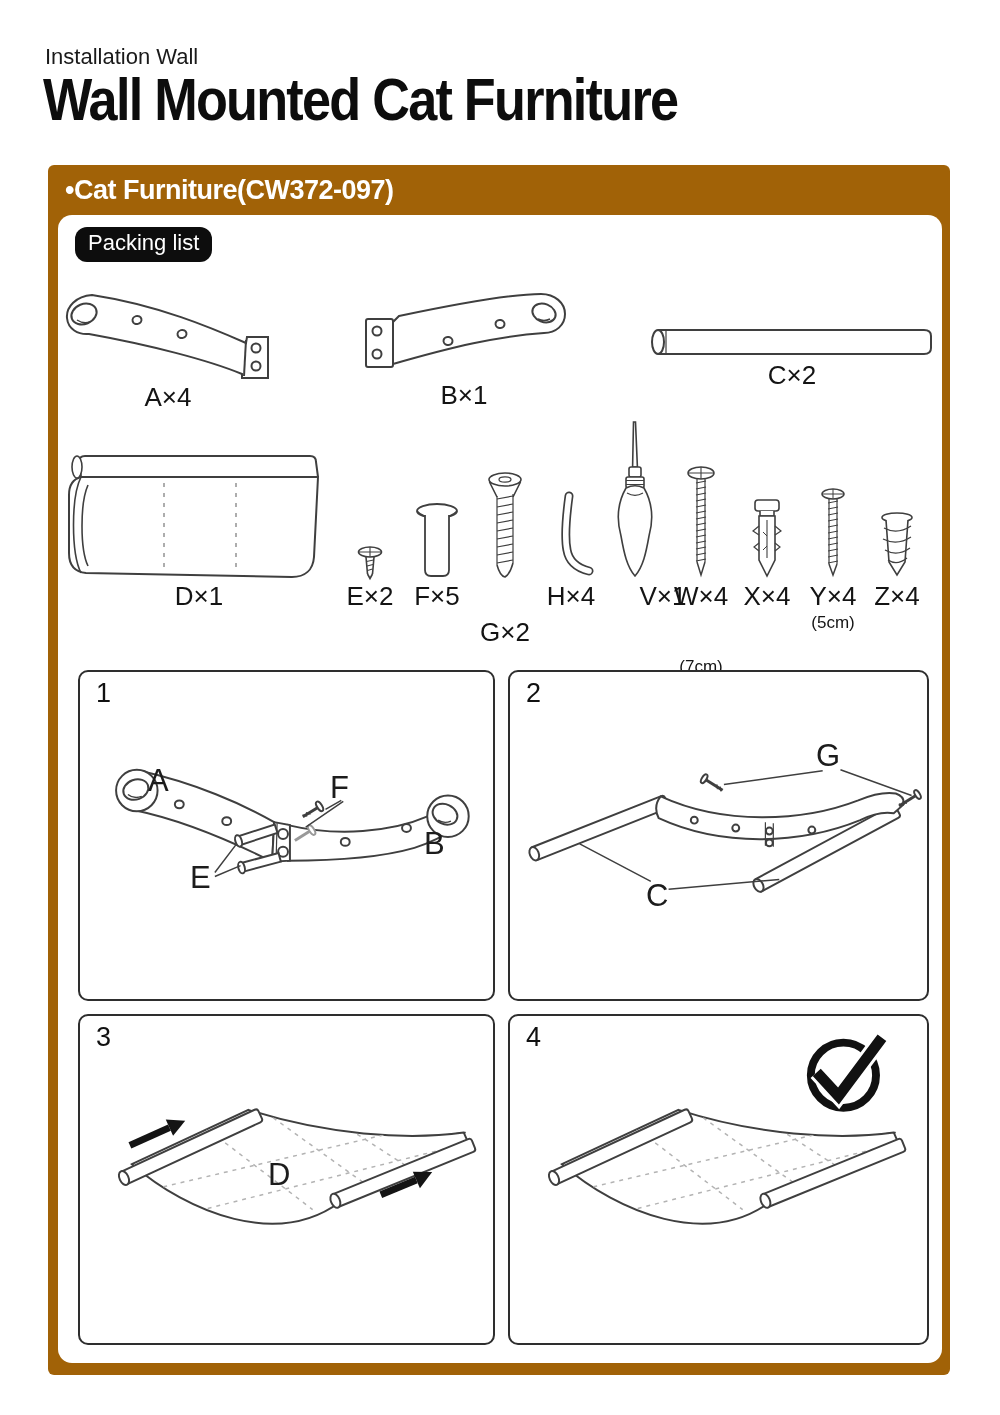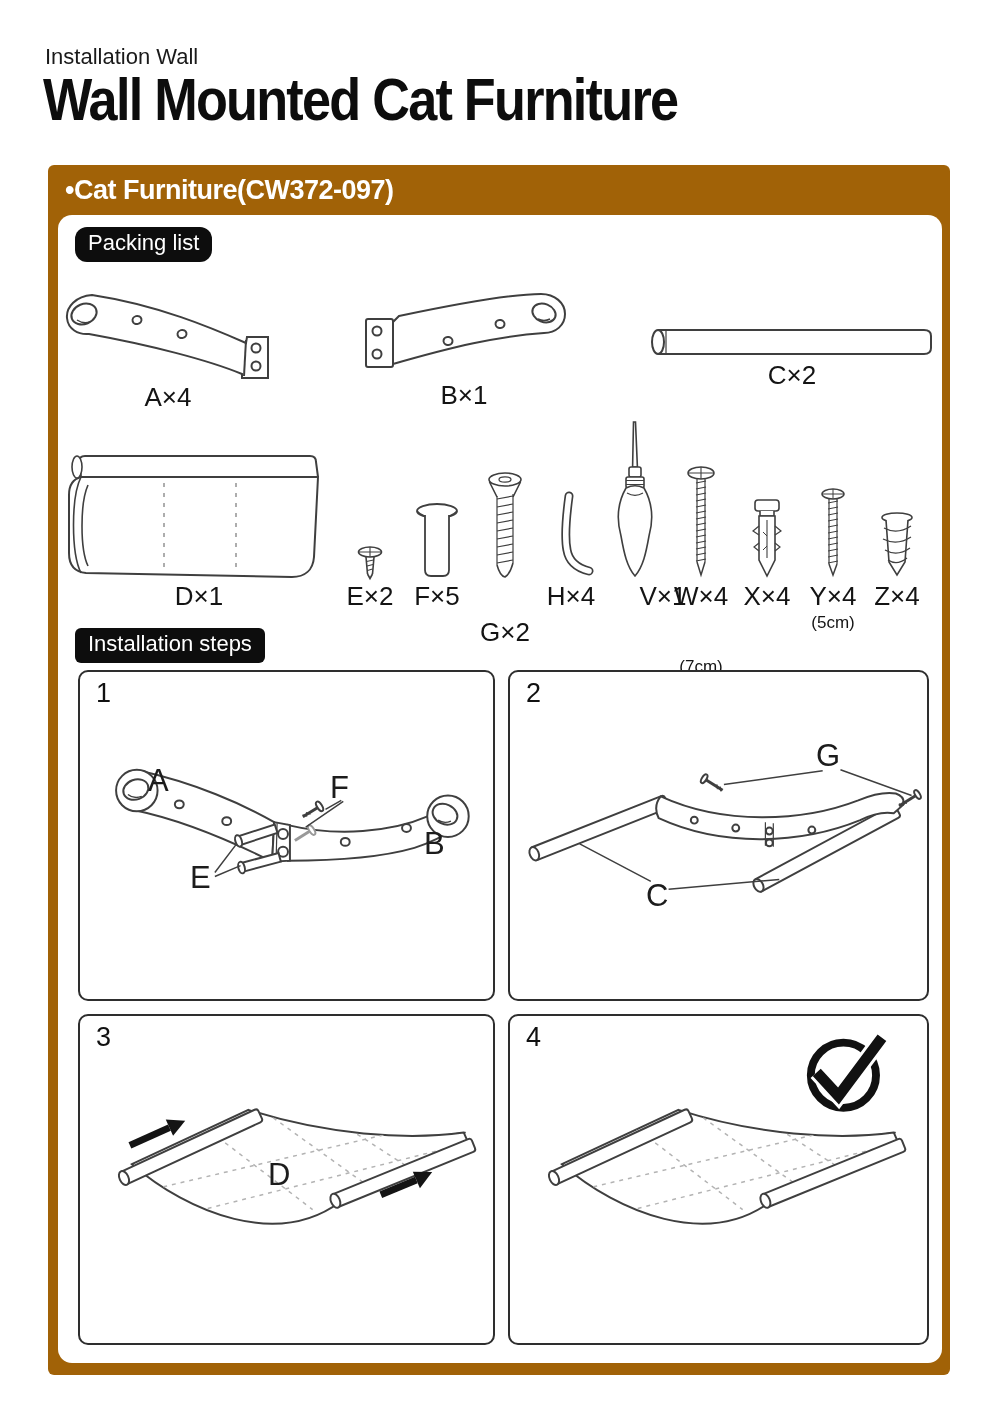--- a/index.html
+++ b/index.html
@@ -201,21 +201,20 @@
     <div class="cap2" style="left:402px;margin-top:36px;">G×2</div>
     <div class="cap2" style="left:468px;">H×4</div>
     <div class="cap2" style="left:532px;padding-left:28px;">V×1</div>
     <div class="cap2" style="left:598px;">W×4</div>
     <div class="cap2" style="left:664px;">X×4</div>
     <div class="cap2" style="left:730px;">Y×4</div>
     <div class="cap2" style="left:794px;">Z×4</div>
     <div class="subcap" style="left:598px;margin-top:44px;">(7cm)</div>
     <div class="subcap" style="left:730px;">(5cm)</div>
 
-    <div class="tag" style="left:17px;top:413px;border-radius:6px;">Installation steps</div>
 
     <div class="step-box" style="left:20px;top:455px;width:413px;height:327px;">
       <svg class="diag" width="409" height="323" viewBox="0 0 413 327">
         <g stroke="#3f3f3f" stroke-width="2" fill="none">
 
           <path d="M60,100 C115,112 165,134 196,152 L194,192 C150,170 98,149 55,140 Z" fill="#fff"></path>
           <circle cx="57" cy="120" r="21" fill="#fff"></circle>
           <ellipse cx="56" cy="119" rx="13" ry="10" transform="rotate(-20 56 119)"></ellipse>
           <path d="M48,124 q6,5 14,2" stroke-width="1.4"></path>
           <ellipse cx="100" cy="134" rx="4.5" ry="4"></ellipse>

